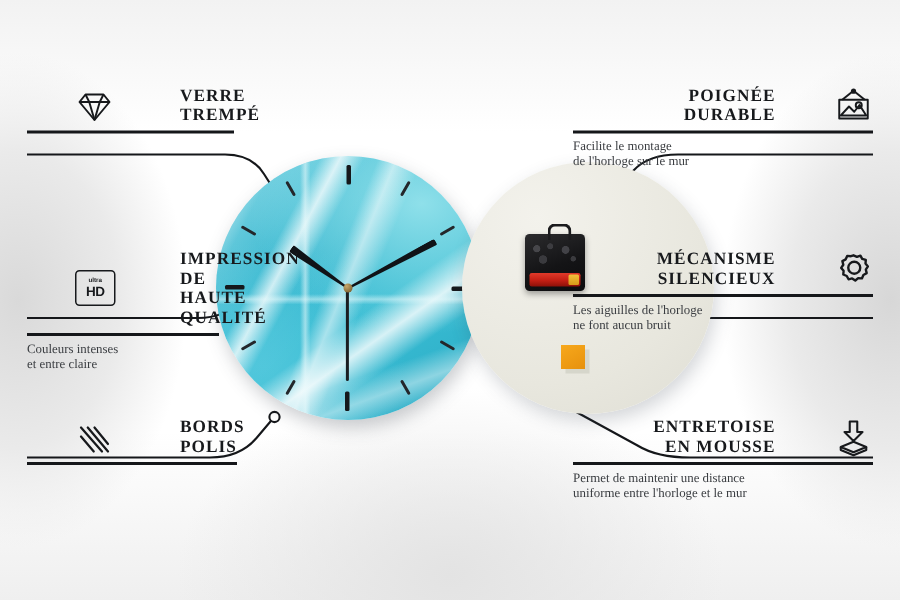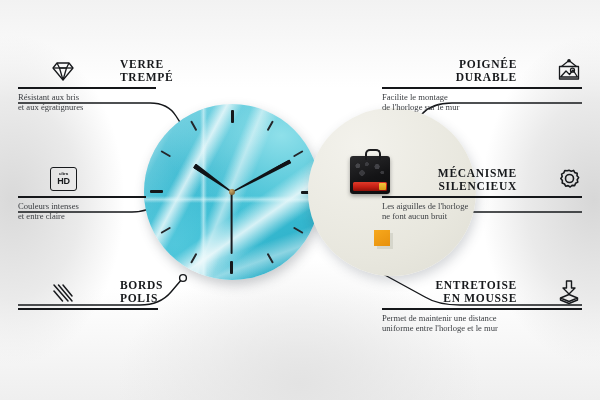--- a/index.html
+++ b/index.html
@@ -182,32 +182,32 @@
               <path d="M7 5 L9.5 10 L13 22"></path>
               <path d="M19 5 L16.5 10 L13 22"></path>
               <path d="M9.5 10 H16.5"></path>
         </g>
           </svg>
       </span>
       <span class="ttl">VERRE
 TREMPÉ</span>
     </div>
     <div class="rule" style="width:138px;"></div>
-    <div class="sub">Résistant aux bris
-et aux égratignures</div>
   </div>
 
   <div class="feat left" style="left:18px;top:167px;">
     <div class="head">
       <span class="ico">
         <span class="hdbox">
           <s>ultra</s>
           <b>HD</b>
         </span>
       </span>
+      <span class="ttl">IMPRESSION DE
+HAUTE QUALITÉ</span>
     </div>
     <div class="rule" style="width:128px;"></div>
     <div class="sub">Couleurs intenses
 et entre claire</div>
   </div>
 
   <div class="feat left" style="left:18px;top:279px;">
     <div class="head">
       <span class="ico">
         <svg viewBox="0 0 26 26">

